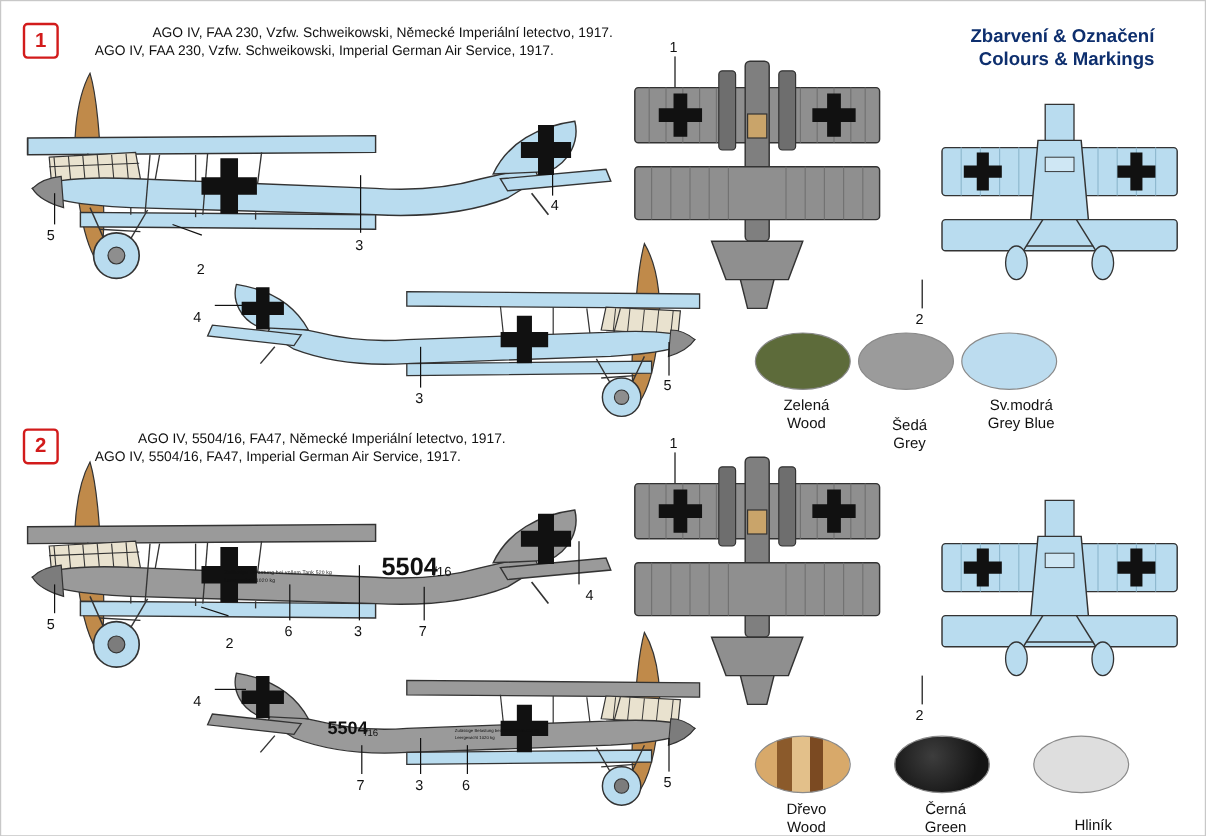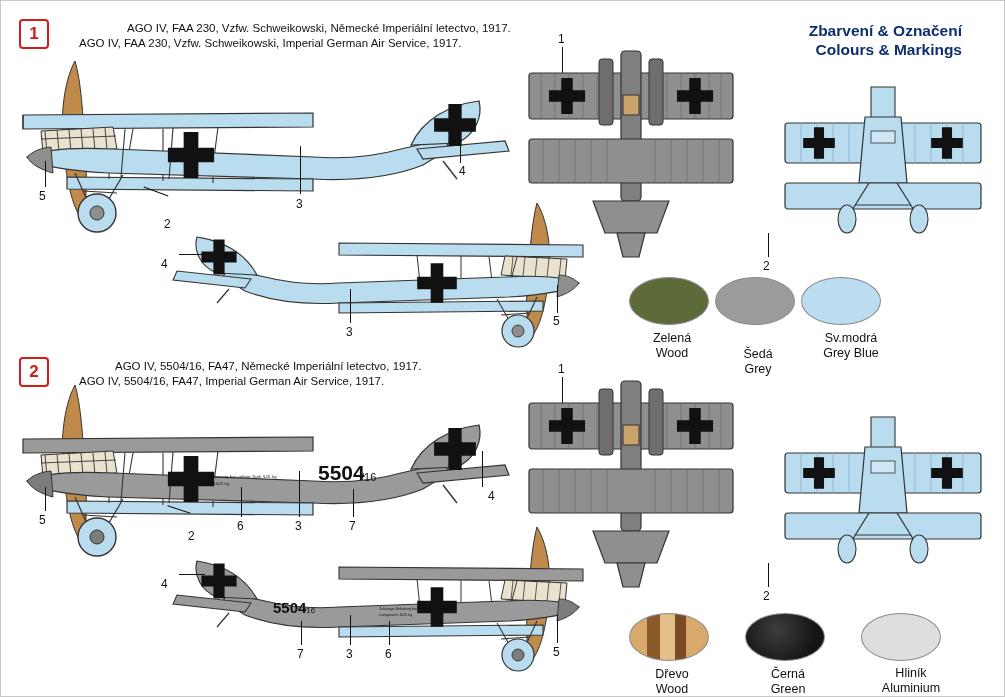--- a/index.html
+++ b/index.html
@@ -529,19 +529,19 @@
       <div class="swatch-label" style="margin-top:6px;">Dřevo</div>
       <div class="swatch-label">Wood</div>
     </div>
     <div style="width:86px;">
       <div class="oval" style="background:radial-gradient(circle at 40% 35%,#3d3d3d,#141414 70%);"></div>
       <div class="swatch-label" style="margin-top:6px;">Černá</div>
       <div class="swatch-label">Green</div>
     </div>
     <div style="width:100px;">
       <div class="oval" style="background:#dedede;"></div>
-      <div class="swatch-label" style="margin-top:5px;">Hliník</div>
+      <div class="swatch-label" style="margin-top:20px;">Hliník</div>
       <div class="swatch-label">Aluminium</div>
     </div>
   </div>
 
 
 </div>
 
 </body></html>

